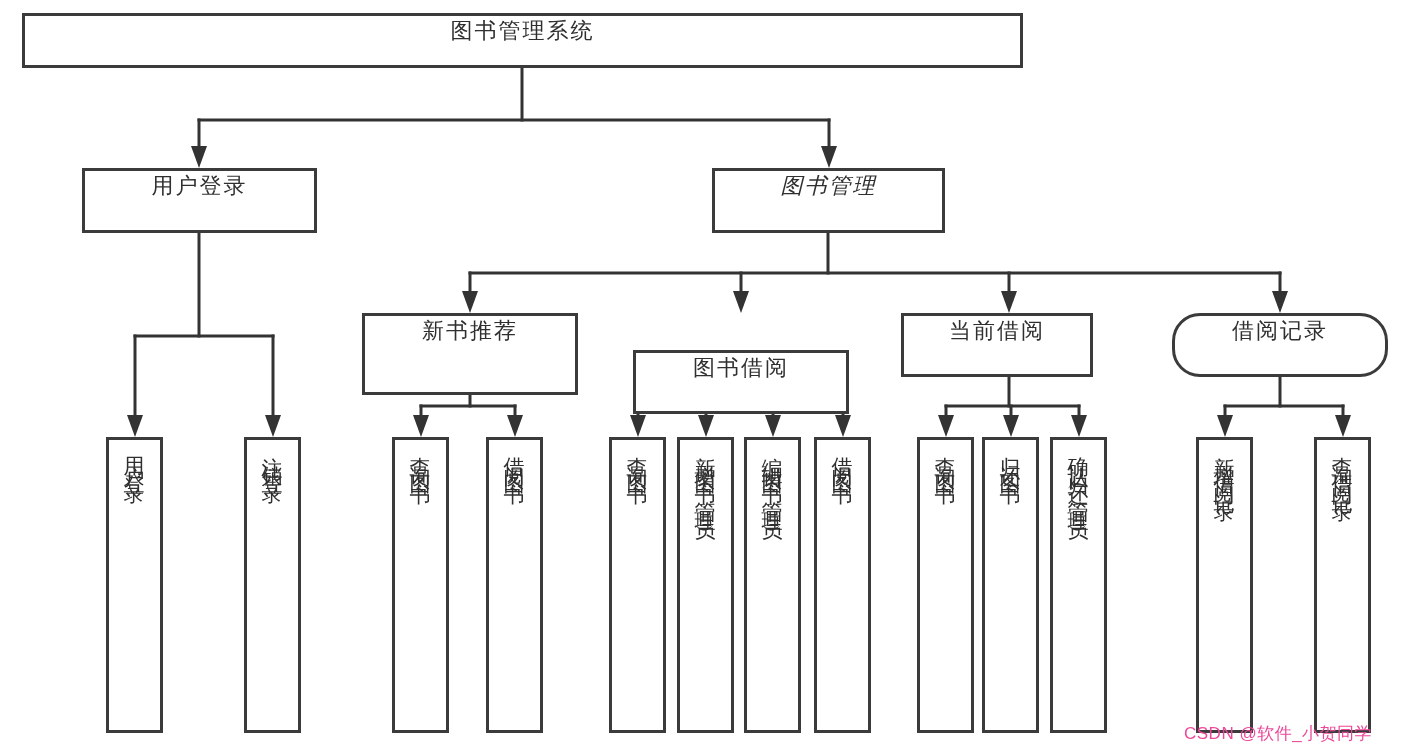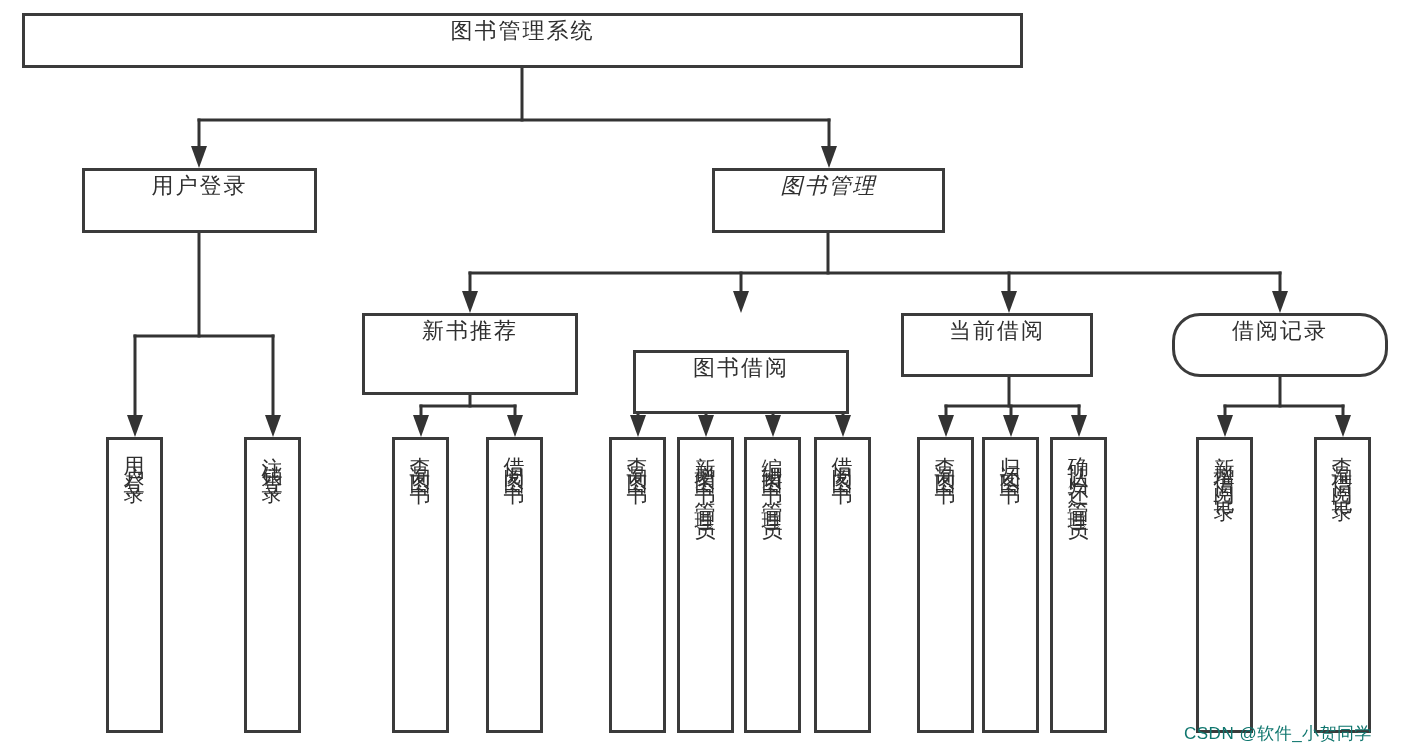--- a/index.html
+++ b/index.html
@@ -29,21 +29,21 @@
     text-orientation:mixed;
     font-size:21px;
     letter-spacing:9px;
     line-height:1;
     white-space:nowrap;
   }
   .watermark{
     position:absolute;
     left:1184px;top:722px;
     font-size:17px;
-    color:#0f766e;
+    color:#ec4899;
     letter-spacing:0.5px;
     white-space:nowrap;
     z-index:5;
   }
 </style>
 </head>
 <body>
 
 <div class="canvas">
 

